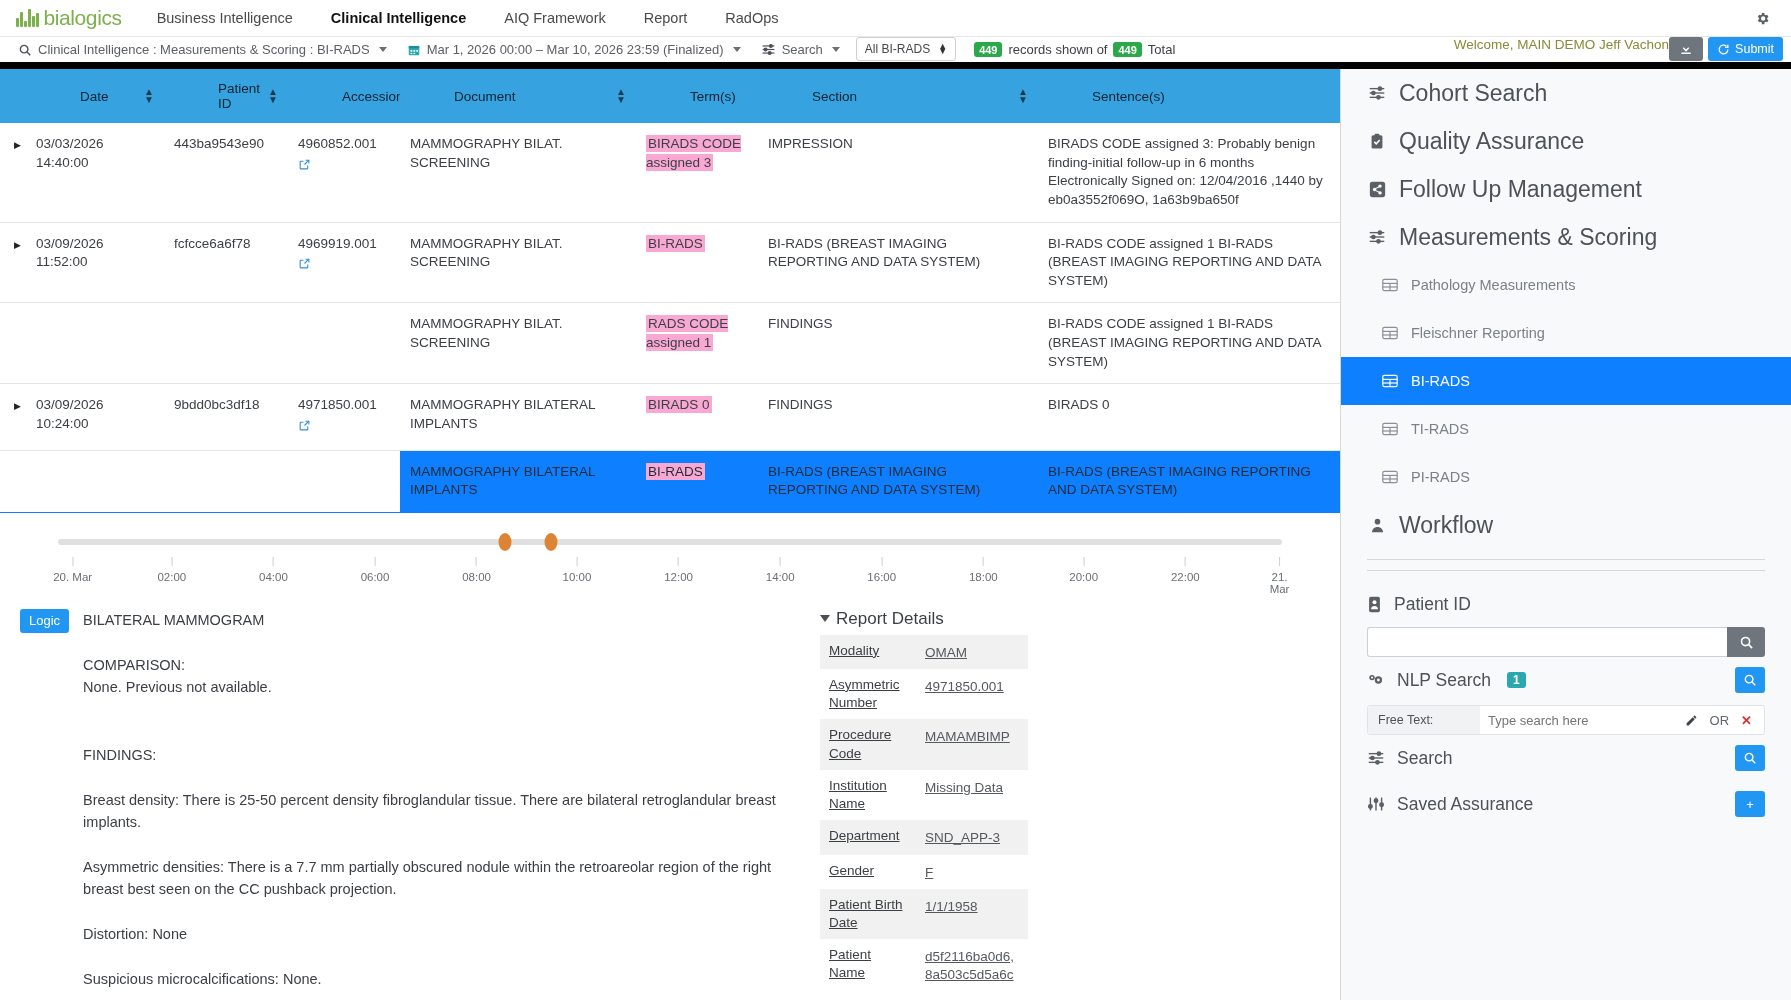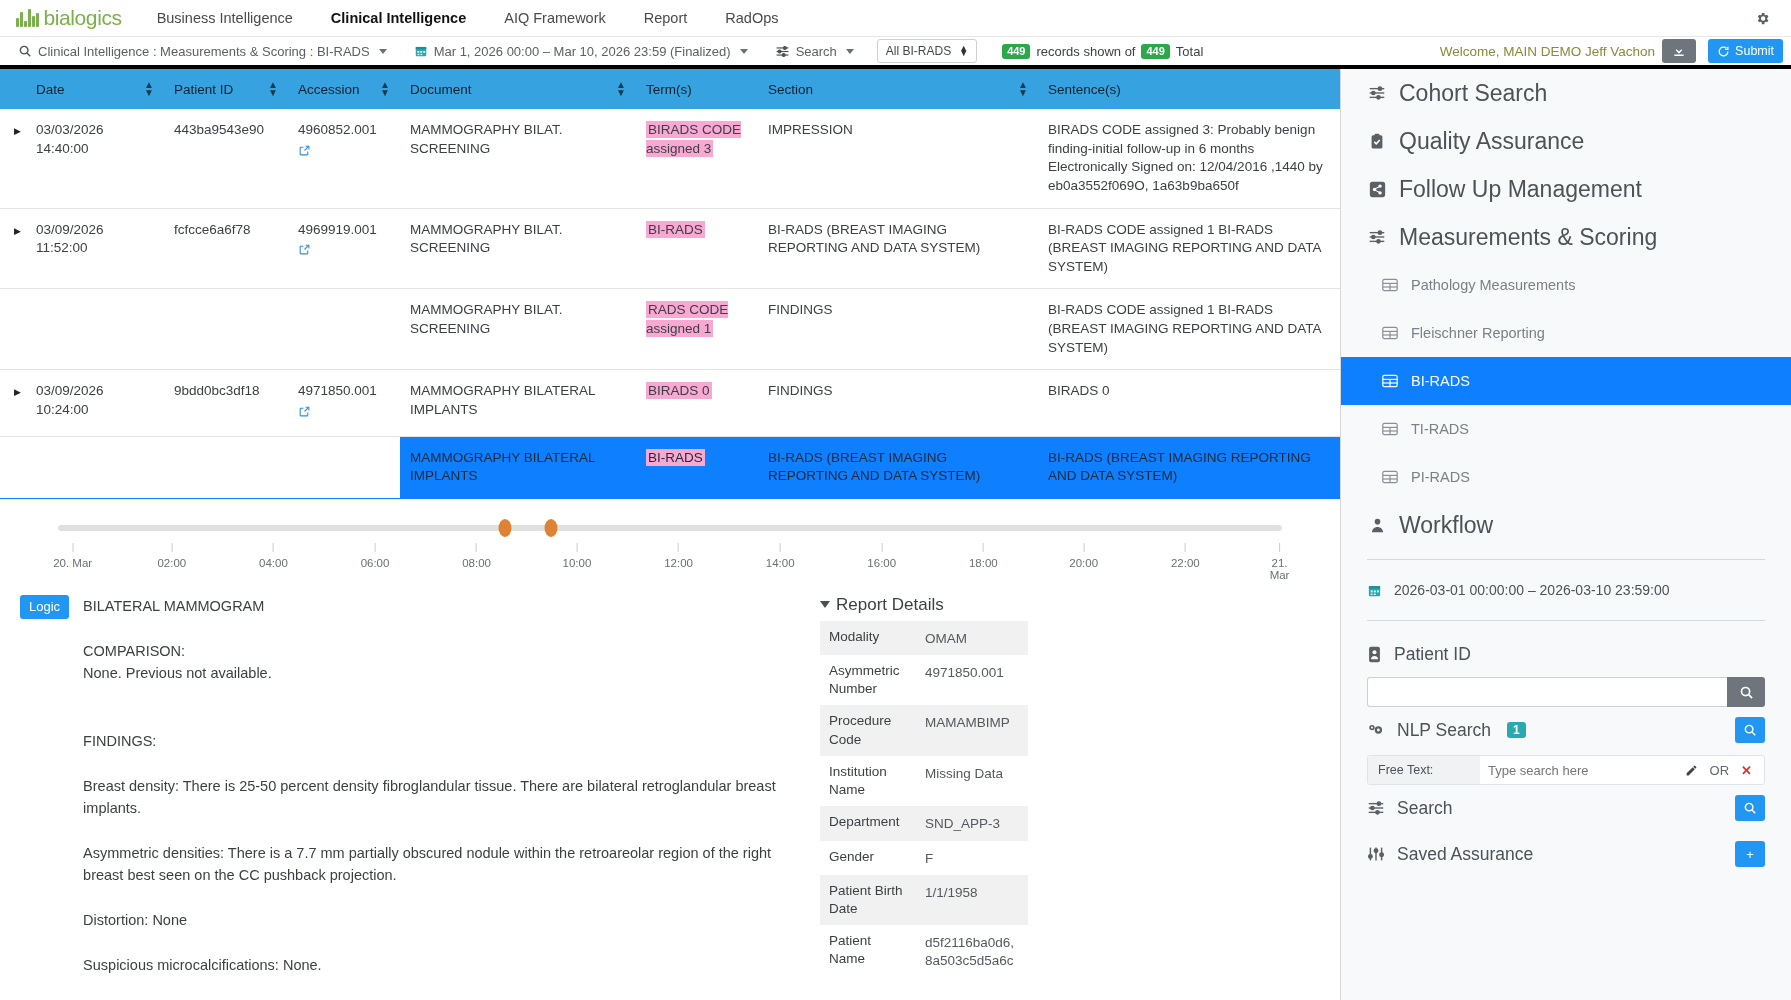--- a/index.html
+++ b/index.html
@@ -30,23 +30,23 @@
     font-size: 14.5px; color: #4a4a4a; padding: 0 19px; cursor: pointer;
     white-space: nowrap;
   }
   .nav-item.active { color: #111; font-weight: bold; }
   .topnav-right { margin-left: auto; display:flex; align-items:center; padding-right: 6px;}
   .gear-btn { width: 26px; height: 26px; display:flex; align-items:center; justify-content:center; cursor:pointer; color:#5a6069; }
 
   
   .subbar {
     height: 32px; flex: 0 0 32px;
-    display: flex; align-items: center;
-    background: #fff; border-bottom: 4px solid #000000;
-    padding: 0 8px; gap: 7px;
+    display: flex; 
+    background: #fff; border-bottom: 7px solid #000000;
+    padding: 0 8px; gap: 0;
   }
   .sb-group { display:flex; align-items:center; gap:6px; padding: 0 10px; cursor: pointer; white-space: nowrap;}
   .sb-text { font-size: 13px; color: #5c6066; }
   .caret { width:0;height:0;border-left:4px solid transparent;border-right:4px solid transparent;border-top:5px solid #6b7077; margin-left:3px;}
   .mag { color:#4b5157; }
   .cal-icon { color: #2aa8b0; font-size: 14px; line-height: 1;}
   .select-box {
     border: 1px solid #cfcfcf; border-radius: 3px; height: 24px;
     display:flex; align-items:center; gap: 8px; padding: 0 8px; margin-left: 6px;
     font-size: 12px; color:#44484d; cursor:pointer; background:#fff;
@@ -69,21 +69,21 @@
   .left-pane { width: 1341px; flex: 0 0 1341px; display:flex; flex-direction:column; overflow:hidden; border-right:1px solid #d7d7d7;}
   .right-pane { flex: 1 1 auto; background:#f8f9fa; overflow:hidden; position:relative; }
 
   
   .tbl { width: 100%; border-collapse: collapse; table-layout: fixed; }
   .tbl thead th {
     background: #36a3e0; color:#0d2230; font-size: 13.5px; font-weight: normal;
     text-align: left; padding: 12px 10px; height: 40px; vertical-align: middle;
     position: relative;
   }
-  .th-inner { display:flex; align-items:center; justify-content:space-between; gap:6px;}
+  .th-inner { display:flex; align-items:center; justify-content:space-between; gap:6px;margin-left:44px;}
   .sort-ico { font-size: 10px; line-height: 8px; color:#17394d; display:flex; flex-direction:column; }
   .tbl tbody td {
     font-size: 13.5px; color: #3c4045; padding: 12px 10px; vertical-align: top;
     border-bottom: 1px solid #e4e4e4; line-height: 1.38;
   }
   .tbl tbody tr.selected td { background: #0d7fff; color:#1c2b3a; border-bottom-color:#0d7fff; }
   .tbl tbody tr.selected td.c-date, .tbl tbody tr.selected td.c-pid,
   .tbl tbody tr.selected td.c-acc, .tbl tbody tr.selected td.c-exp { background:#fff; }
   .col-exp { width: 26px; }
   .exp-arrow { color:#222; font-size: 9px; padding-left: 4px; }
@@ -101,21 +101,21 @@
 
   
   .report-area { flex:1 1 auto; display:flex; padding: 8px 0 0 0; overflow:hidden; min-height:0;}
   .rep-left { width: 800px; flex: 0 0 800px; padding: 10px 20px 0 20px; display:flex; gap:14px;}
   .logic-btn { background:#2196f3; color:#fff; font-size:13px; border-radius:3px; padding:4px 9px; height:24px; cursor:pointer; flex:0 0 auto;}
   .rep-text { font-size: 14.5px; color:#3b3f44; line-height: 1.55; white-space: pre-wrap; }
   .rep-right { flex: 1 1 auto; padding: 10px 20px 0 20px;}
   .rd-title { font-size:17px; color:#3b3f44; margin-bottom:6px; display:flex; align-items:center; gap:6px;}
   .rd-caret { width:0;height:0;border-left:5px solid transparent;border-right:5px solid transparent;border-top:7px solid #4a4e54;}
   .rd-table { border-collapse: collapse; width: 208px; }
-  .rd-table td { font-size: 13.5px; padding: 7px 9px; vertical-align: top; line-height:1.35;}
+  .rd-table td { font-size: 13.5px; padding: 7px 9px; vertical-align: top; line-height:1.35;text-decoration:underline;}
   .rd-table tr:nth-child(odd) td { background: #f1f1f1; }
   .rd-key { color:#3b3f44; width: 96px;}
   .rd-val { color:#55595f; font-size: 11.5px; padding-top: 9px !important;}
 
   
   .side { padding: 0; height:100%; overflow:hidden; }
   .side-sec {
     display:flex; align-items:center; gap:12px; padding: 0 26px;
     height: 48px; font-size: 23px; color:#4c5258; cursor:pointer;
   }
@@ -606,34 +606,20 @@
             <svg width="17" height="17" viewBox="0 0 20 20" fill="#5a6066">
                 <circle cx="10" cy="5.5" r="3.3"></circle>
                 <path d="M3.5 18c0-3.6 2.9-6.2 6.5-6.2s6.5 2.6 6.5 6.2z"></path>
               </svg>
           </span>
           <span>Workflow</span>
         </div>
 
         <div class="hr"></div>
 
-        <div class="side-daterange">
-          <span class="cal">
-            <svg width="15" height="15" viewBox="0 0 24 24" fill="currentColor">
-                <rect x="3" y="5" width="18" height="16" rx="2"></rect>
-                <rect x="3" y="5" width="18" height="4" fill="#1b8f96"></rect>
-                <rect x="6" y="12" width="3" height="3" fill="#fff"></rect>
-                <rect x="11" y="12" width="3" height="3" fill="#fff"></rect>
-                <rect x="16" y="12" width="3" height="3" fill="#fff"></rect>
-                <rect x="6" y="17" width="3" height="2" fill="#fff"></rect>
-                <rect x="11" y="17" width="3" height="2" fill="#fff"></rect>
-              </svg>
-          </span>
-          <span>2026-03-01 00:00:00 – 2026-03-10 23:59:00</span>
-        </div>
 
         <div class="hr"></div>
 
         <div class="side-head">
           <span class="s-ico">
             <svg width="15" height="17" viewBox="0 0 18 22" fill="#5a6066">
                 <rect x="2" y="1" width="14" height="20" rx="2.5"></rect>
                 <circle cx="9" cy="8" r="2.6" fill="#fff"></circle>
                 <path d="M4.5 17c0-2.4 2-4 4.5-4s4.5 1.6 4.5 4z" fill="#fff"></path>
               </svg>

